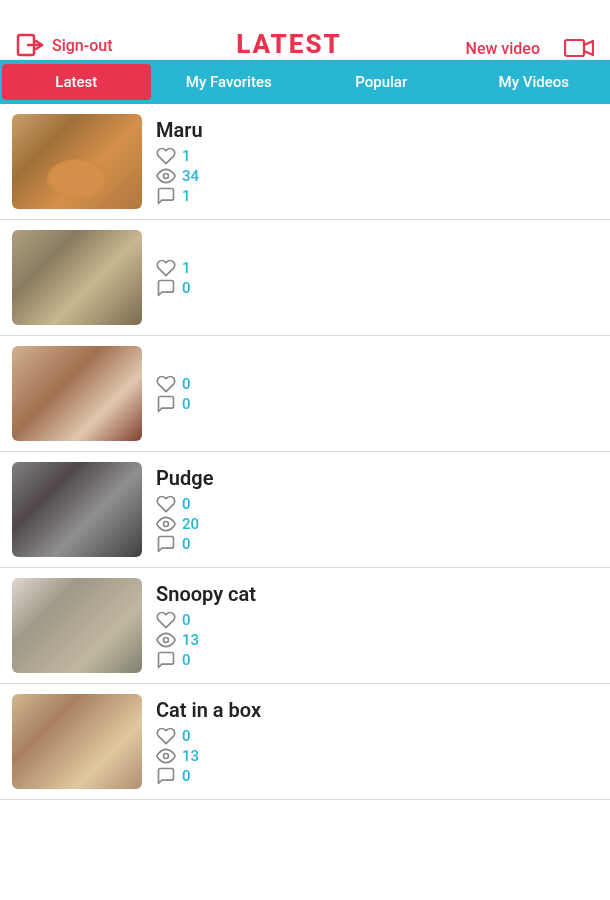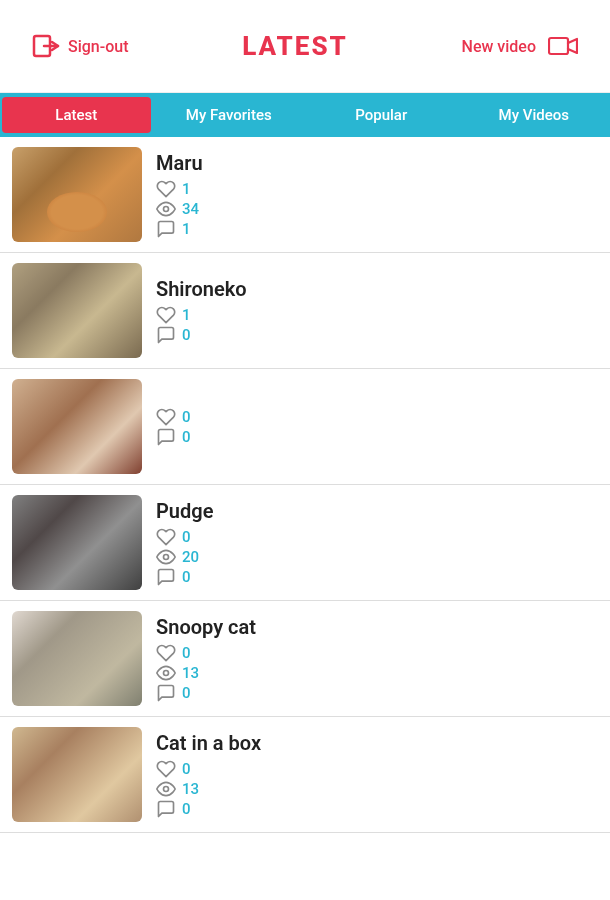--- a/index.html
+++ b/index.html
@@ -7,24 +7,24 @@
       width: 610px;
       min-height: 900px;
       font-family: -apple-system, BlinkMacSystemFont, 'Segoe UI', Roboto, sans-serif;
       background: #fff;
       overflow-x: hidden;
     }
 
     
     .header {
       display: flex;
-      align-items: center;
+      align-items: flex-end;
       justify-content: space-between;
-      padding: 0 32px;
-      height: 93px;
+      padding: 0 16px;
+      height: 60px;
       background: #fff;
       border-bottom: 1px solid #eee;
     }
     .header-left {
       display: flex;
       align-items: center;
       gap: 8px;
       color: #e8344e;
       cursor: pointer;
     }
@@ -36,21 +36,21 @@
     }
     .header-title {
       font-size: 26px;
       font-weight: 800;
       color: #e8344e;
       letter-spacing: 2px;
     }
     .header-right {
       display: flex;
       align-items: center;
-      gap: 12px;
+      gap: 24px;
       color: #e8344e;
       cursor: pointer;
     }
     .new-video-label {
       font-size: 16px;
       font-weight: 500;
       color: #e8344e;
     }
     .header-right svg { width: 30px; height: 22px; }
 
@@ -221,21 +221,20 @@
         <svg class="stat-icon" viewBox="0 0 24 24" fill="none" stroke="#888" stroke-width="2" stroke-linecap="round" stroke-linejoin="round">
           <path d="M21 15a2 2 0 0 1-2 2H7l-4 4V5a2 2 0 0 1 2-2h14a2 2 0 0 1 2 2z"></path>
         </svg>
         <span class="stat-value">1</span>
       </div>
     </div>
   </div>
     <div class="video-item">
     <div class="video-thumbnail thumb-shironeko"></div>
     <div class="video-info">
-      <div class="video-title">Shironeko</div>
       <div class="stat-row">
         <svg class="stat-icon" viewBox="0 0 24 24" fill="none" stroke="#888" stroke-width="2" stroke-linecap="round" stroke-linejoin="round">
           <path d="M20.84 4.61a5.5 5.5 0 0 0-7.78 0L12 5.67l-1.06-1.06a5.5 5.5 0 0 0-7.78 7.78l1.06 1.06L12 21.23l7.78-7.78 1.06-1.06a5.5 5.5 0 0 0 0-7.78z"></path>
         </svg>
         <span class="stat-value">1</span>
       </div>
       <div class="stat-row">
         <svg class="stat-icon" viewBox="0 0 24 24" fill="none" stroke="#888" stroke-width="2" stroke-linecap="round" stroke-linejoin="round">
           <path d="M21 15a2 2 0 0 1-2 2H7l-4 4V5a2 2 0 0 1 2-2h14a2 2 0 0 1 2 2z"></path>
         </svg>

